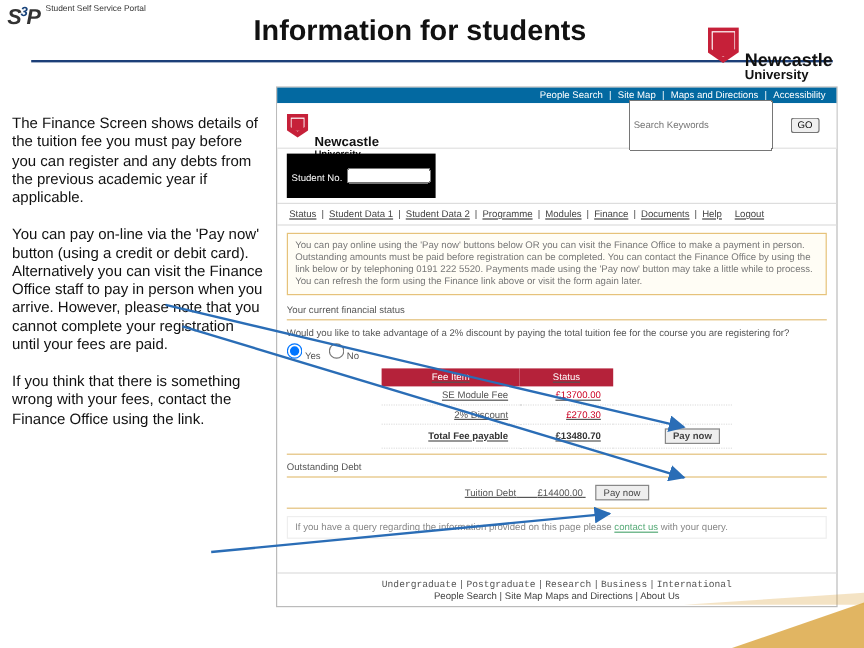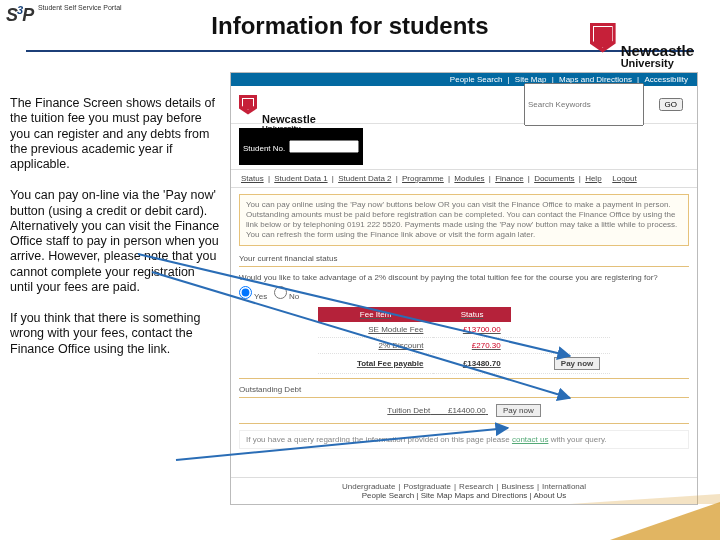--- a/index.html
+++ b/index.html
@@ -164,21 +164,21 @@
   .portal .query-box a { color:#5a7; text-decoration:underline; }
 
   .portal .footer {
     margin-top: 18px;
     text-align:center;
     border-top: 1px solid #ddd;
     font-size:8px;
     padding: 4px 0;
     color:#555;
   }
-  .portal .footer .line1 span { padding:0 3px; filter:blur(0.3px); }
+  .portal .footer .line1 span { padding:0 3px; filter:blur(0.3px);font-family:Liberation Mono, monospace; }
   .portal .footer .line2 { color:#444; }
 
   
   .arrow-svg {
     position:absolute; left:0; top:0; width:720px; height:540px;
     pointer-events:none;
   }
 
   
   .accent {

